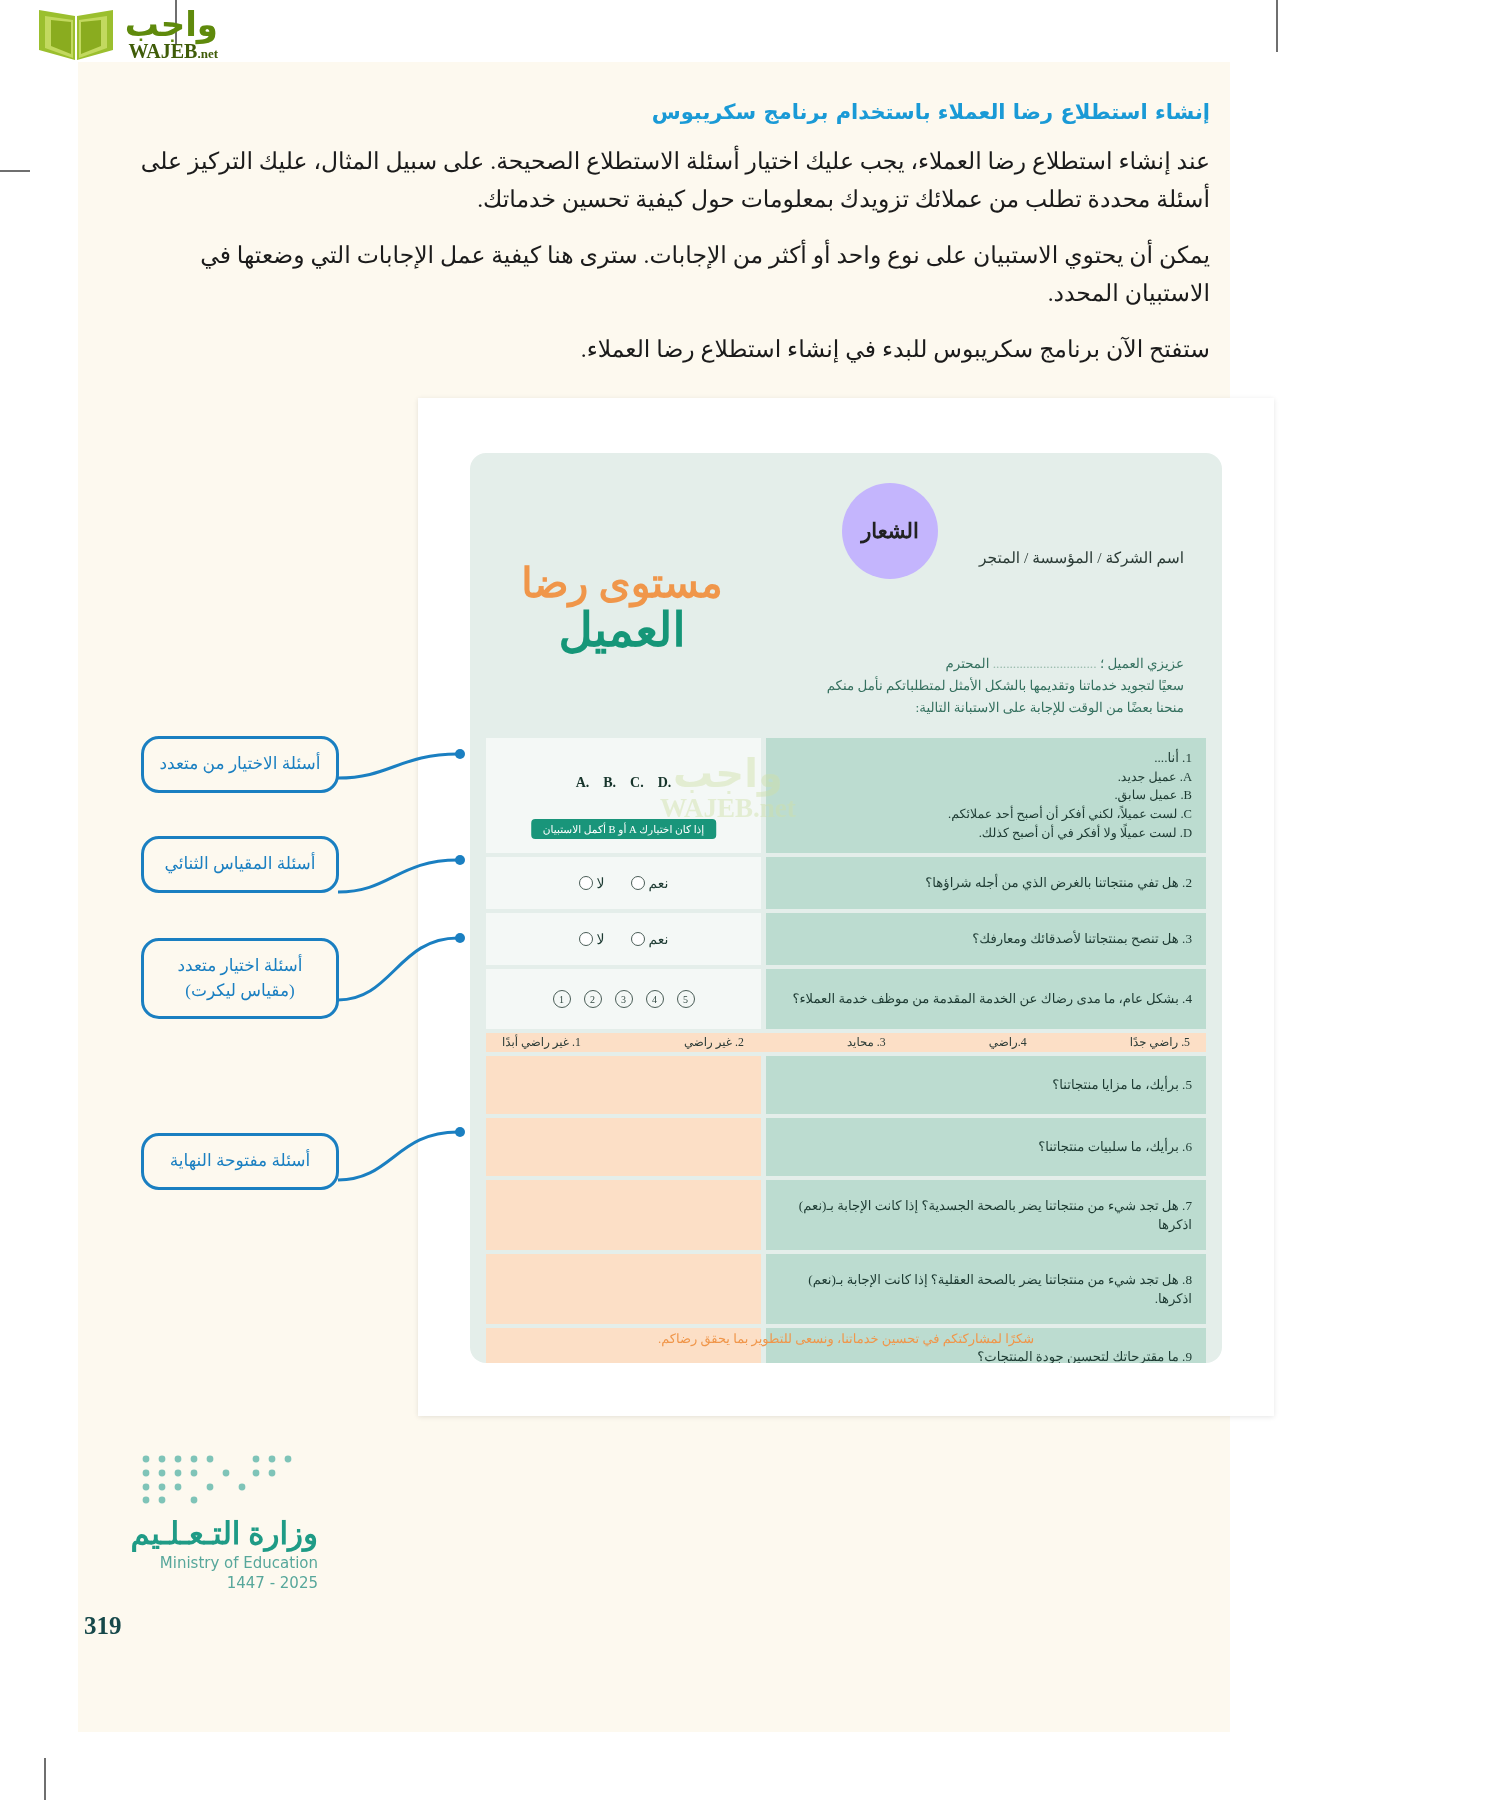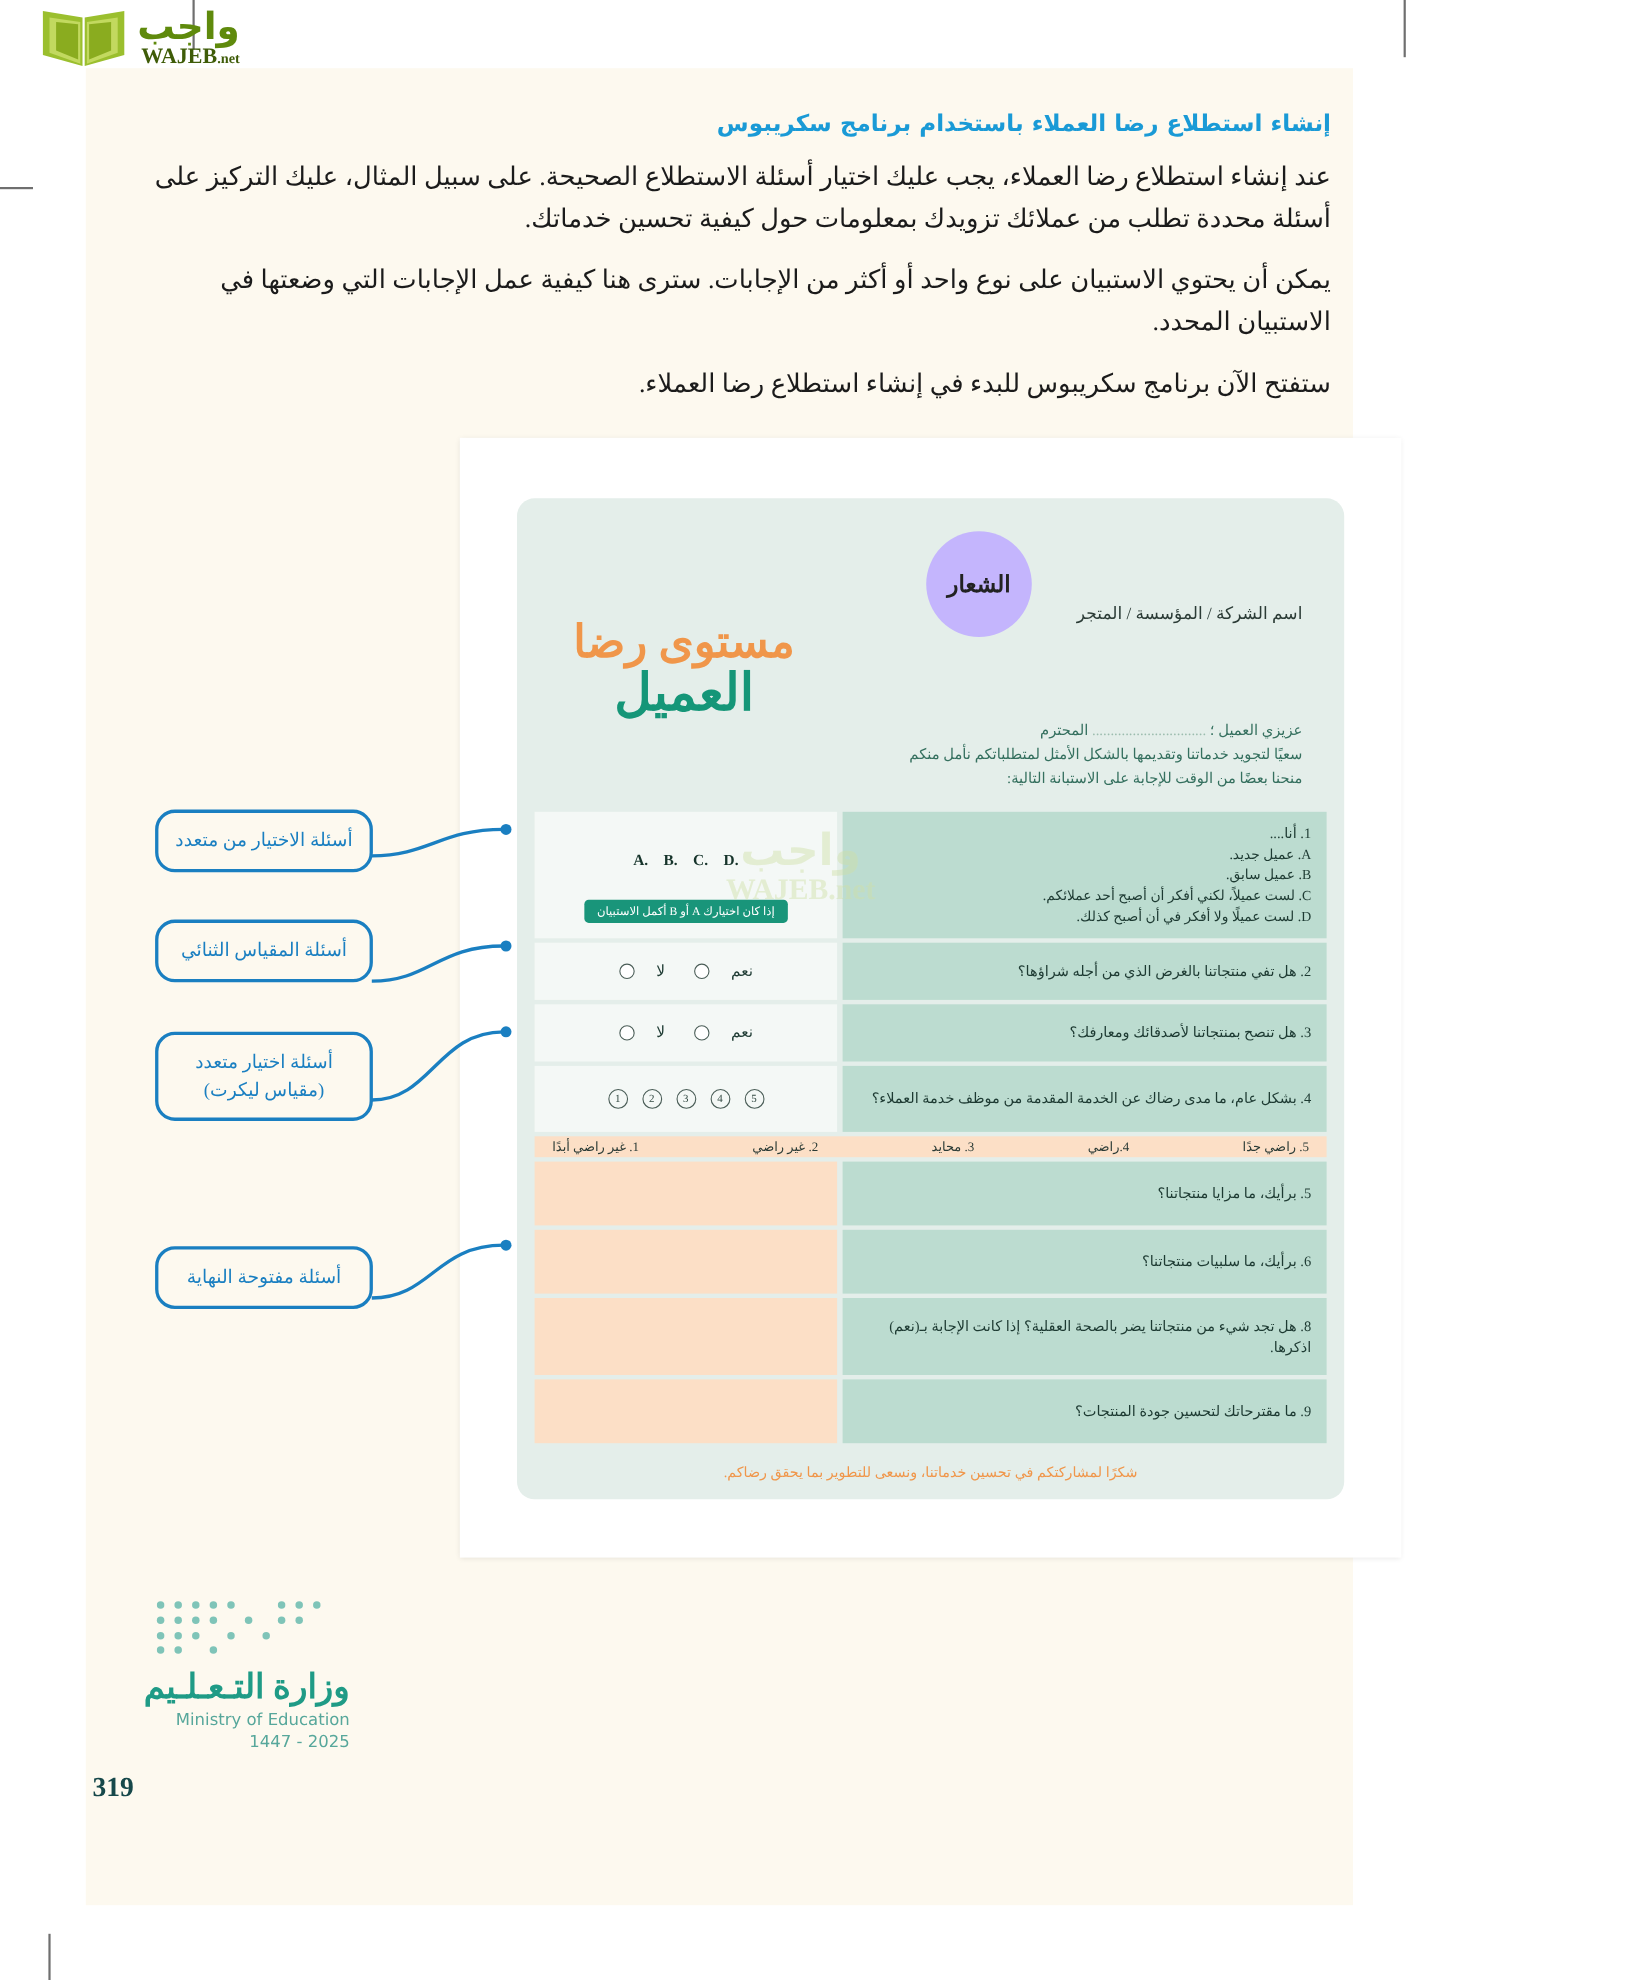--- a/index.html
+++ b/index.html
@@ -183,21 +183,21 @@
   .note-pill {
     position: absolute; bottom: 14px; left: 50%;
     transform: translateX(-50%);
     background: #19957a; color: #fff;
     font-size: 10.6px; padding: 4px 12px; border-radius: 4px;
     white-space: nowrap;
     font-family: "Liberation Serif", serif;
   }
   .yn-row { display: flex; align-items: center; gap: 26px; direction: rtl; }
   .yn {
-    display: flex; align-items: center; gap: 20px;
+    display: flex; align-items: center; gap: 4px;
     font-size: 14px; color: #1d3a32;
     font-family: "Liberation Serif", serif;
     text-align: right;
   }
   .radio {
     width: 14px; height: 14px; border-radius: 50%;
     border: 1.6px solid #4a5d57; background: #fff;
     display: inline-block;
   }
   .likert { display: flex; gap: 13px; direction: ltr; }
@@ -420,20 +420,26 @@
           <div class="qcell-a peach"></div>
         </div>
 
         <div class="qrow" style="min-height:58px;">
           <div class="qcell-q">
             <div>6. برأيك، ما سلبيات منتجاتنا؟</div>
           </div>
           <div class="qcell-a peach"></div>
         </div>
 
+        <div class="qrow" style="min-height:70px;">
+          <div class="qcell-q">
+            <div>7. هل تجد شيء من منتجاتنا يضر بالصحة الجسدية؟ إذا كانت الإجابة بـ(نعم) اذكرها</div>
+          </div>
+          <div class="qcell-a peach"></div>
+        </div>
 
         <div class="qrow" style="min-height:70px;">
           <div class="qcell-q">
             <div>8. هل تجد شيء من منتجاتنا يضر بالصحة العقلية؟ إذا كانت الإجابة بـ(نعم) اذكرها.</div>
           </div>
           <div class="qcell-a peach"></div>
         </div>
 
         <div class="qrow" style="min-height:58px;">
           <div class="qcell-q">

